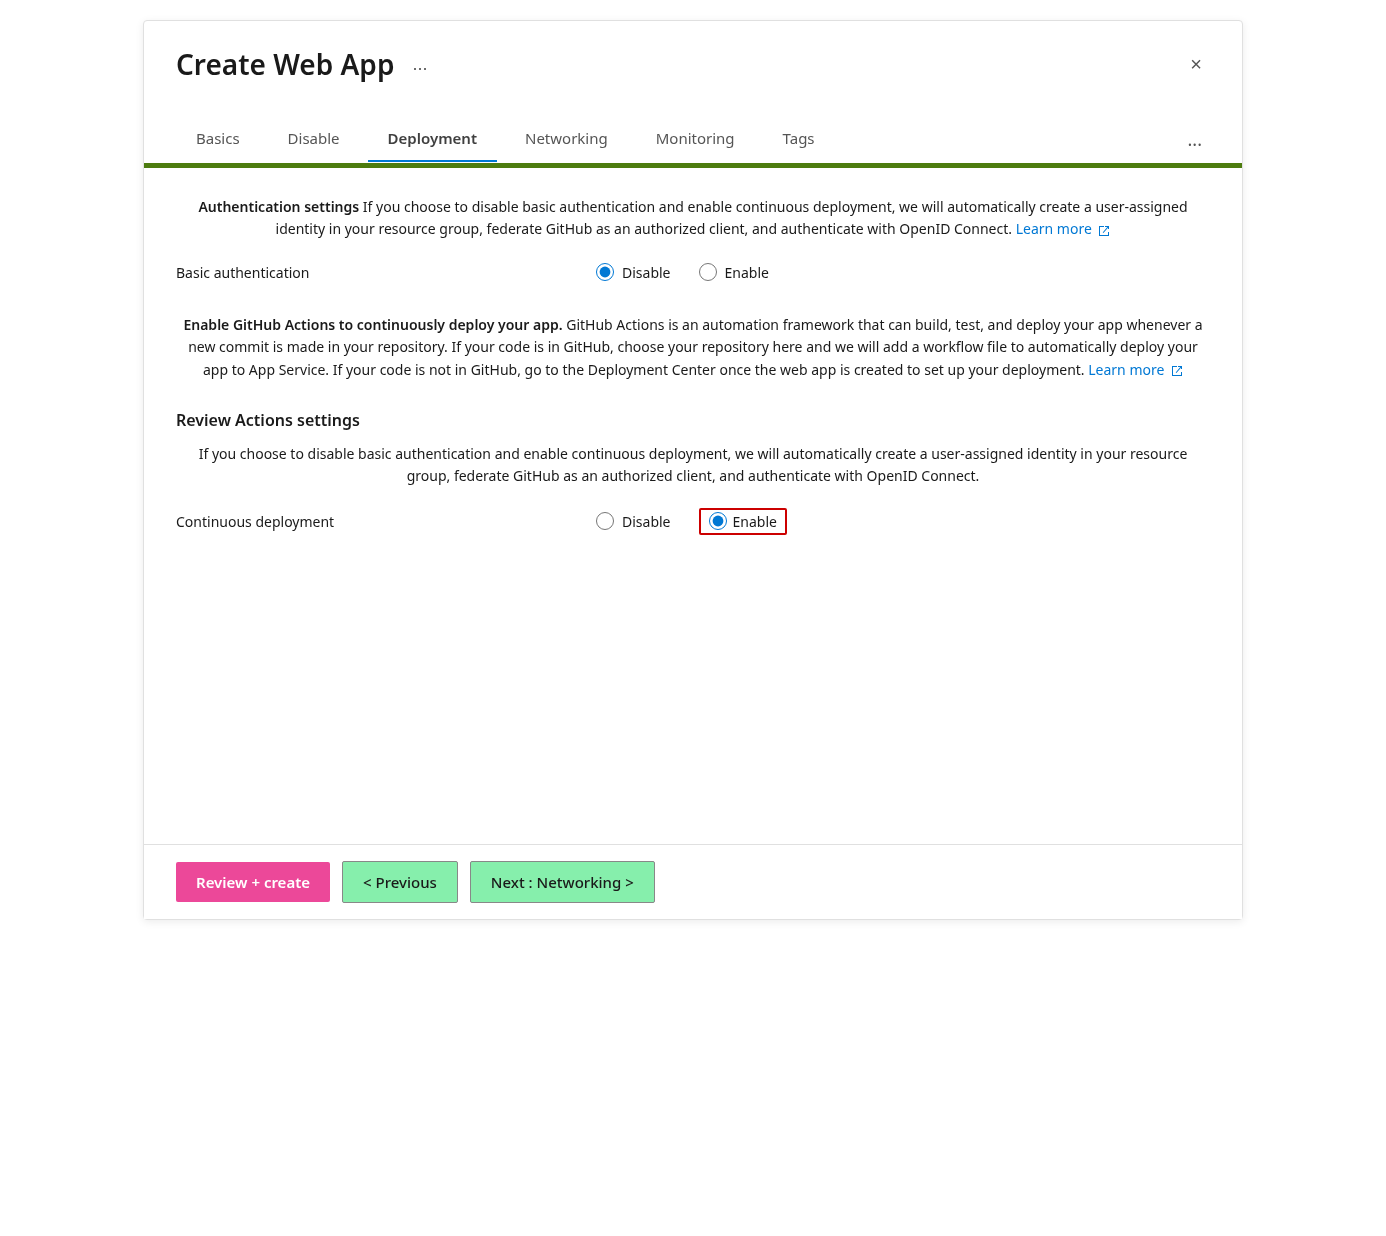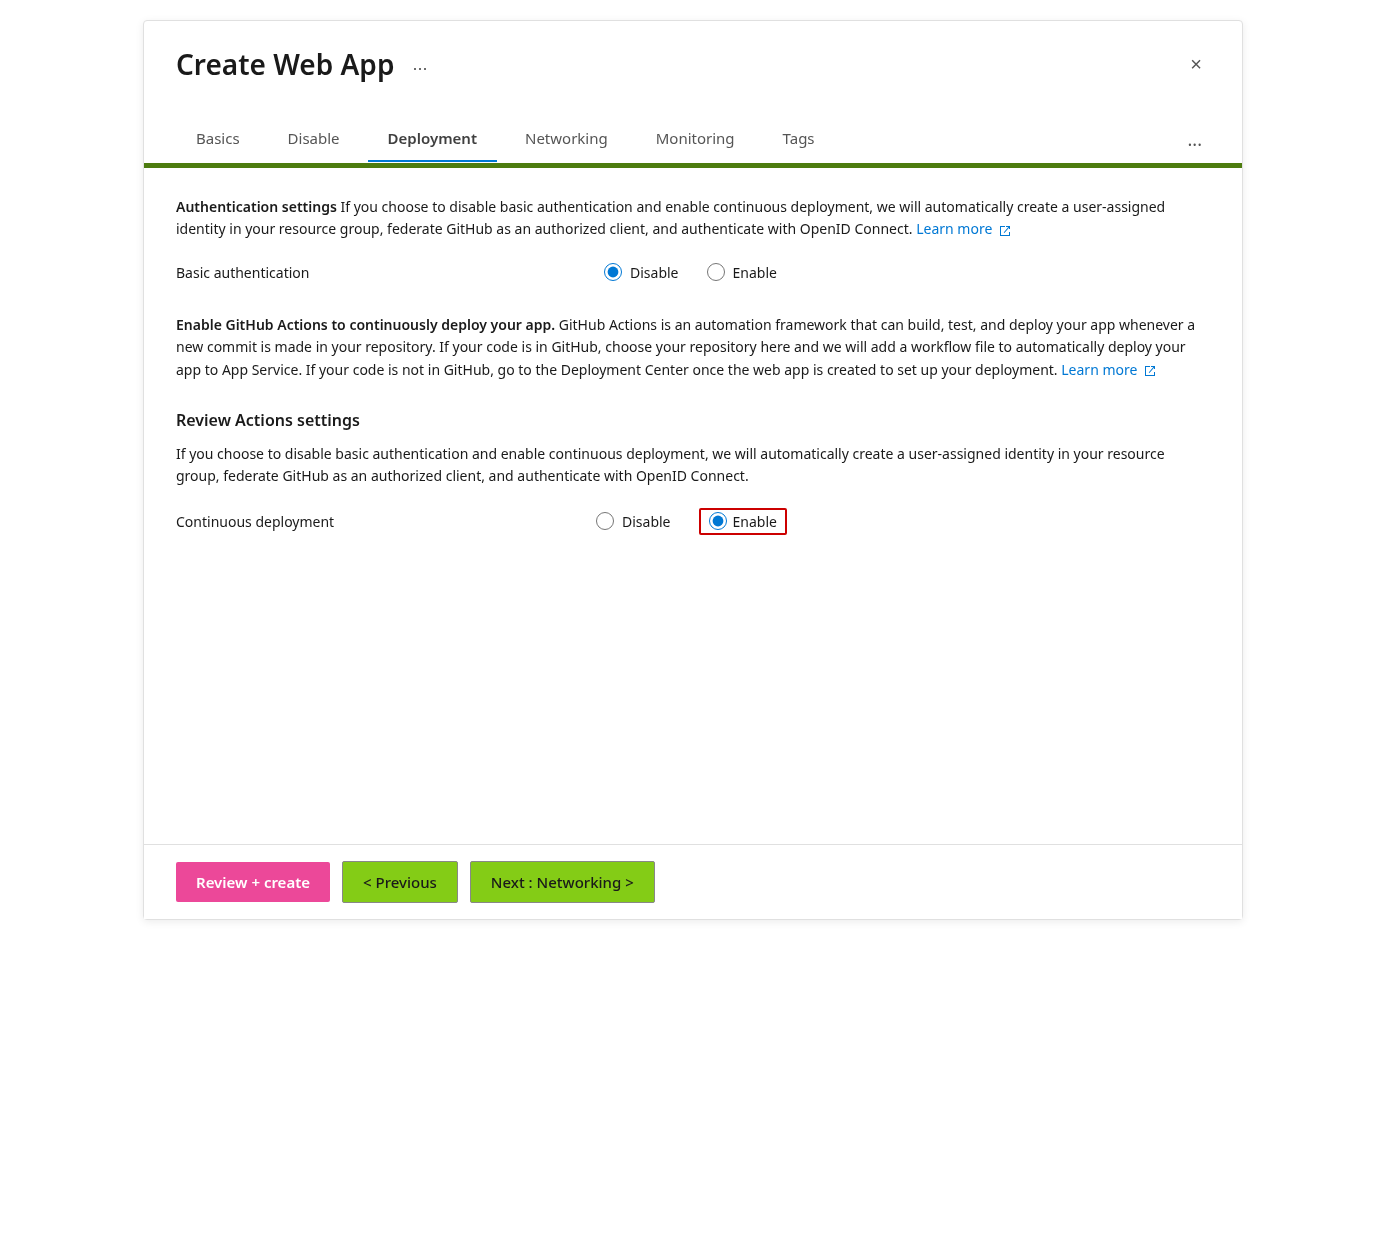--- a/index.html
+++ b/index.html
@@ -99,40 +99,41 @@
       overflow-y: auto;
     }
     .section {
       margin-bottom: 32px;
     }
     .section-text {
       font-size: 14px;
       line-height: 1.6;
       color: #1a1a1a;
       margin-bottom: 20px;
+      text-align: center;
     }
     .section-text strong {
       font-weight: 600;
     }
     .learn-more {
       color: #0078d4;
       text-decoration: none;
       font-size: 14px;
     }
     .ext-icon {
       display: inline-block;
       width: 12px;
       height: 12px;
       margin-left: 3px;
       vertical-align: middle;
     }
     .form-row {
       display: flex;
       align-items: flex-start;
-      gap: 8px;
+      gap: 0;
       margin-top: 22px;
     }
     .form-label {
       font-size: 14px;
       color: #1a1a1a;
       min-width: 220px;
     }
     .radio-group {
       display: flex;
       align-items: center;
@@ -189,21 +190,21 @@
       color: #fff;
       border: none;
       border-radius: 2px;
       padding: 10px 20px;
       font-size: 15px;
       font-weight: 600;
       cursor: pointer;
       font-family: inherit;
     }
     .btn-outline {
-      background: #84cc16;
+      background: #86efac;
       color: #1a1a1a;
       border: 1px solid #888;
       border-radius: 2px;
       padding: 10px 20px;
       font-size: 15px;
       font-weight: 500;
       cursor: pointer;
       font-family: inherit;
     }
   </style>

